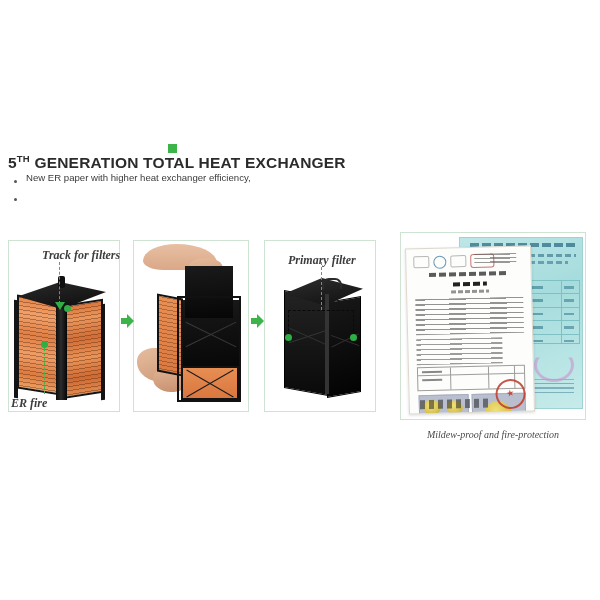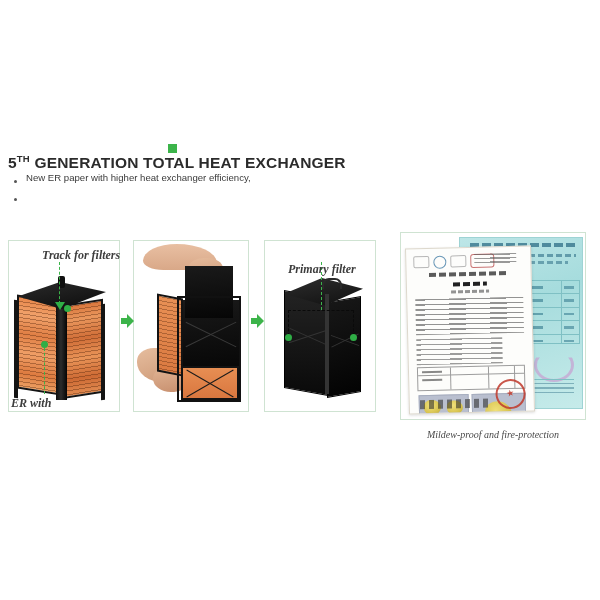--- a/index.html
+++ b/index.html
@@ -92,21 +92,21 @@
     font-family: "Liberation Serif", serif;
     font-style: italic;
     font-weight: bold;
     font-size: 12px;
     color: #3d3d3d;
     white-space: nowrap;
     z-index: 9;
   }
   #caption-track-filters  { left: 42px;  top: 248px; }
   #caption-er-paper       { left: 11px;  top: 396px; }
-  #caption-primary-filter { left: 288px; top: 262px; }
+  #caption-primary-filter { left: 288px; top: 253px; }
 
   
   .step-arrow {
     position: absolute;
     width: 0; height: 0;
     z-index: 10;
   }
   .step-arrow .shaft {
     position: absolute;
     left: 0; top: 4px;
@@ -478,21 +478,21 @@
 </div>
 
 <div class="dash-v" style="left:59px; top:262px; height:42px;"></div>
 <div class="arrow-down-green" style="left:55px; top:302px;"></div>
 <div class="dot-marker" style="left:64px; top:305px;"></div>
 
 <div class="dot-marker" style="left:41px; top:341px;"></div>
 <div class="dash-v" style="left:44px; top:348px; height:46px;"></div>
 
 <div class="panel-caption" id="caption-track-filters">Track for filters</div>
-<div class="panel-caption" id="caption-er-paper">ER with</div>
+<div class="panel-caption" id="caption-er-paper">ER fire</div>
 
 <div class="step-arrow" id="arrow-1">
   <div class="shaft"></div>
   <div class="head"></div>
 </div>
 
 <div class="photo-panel" id="panel-insert-filter"></div>
 
 <div class="unit" id="unit2">
   <div class="arm-top"></div>

